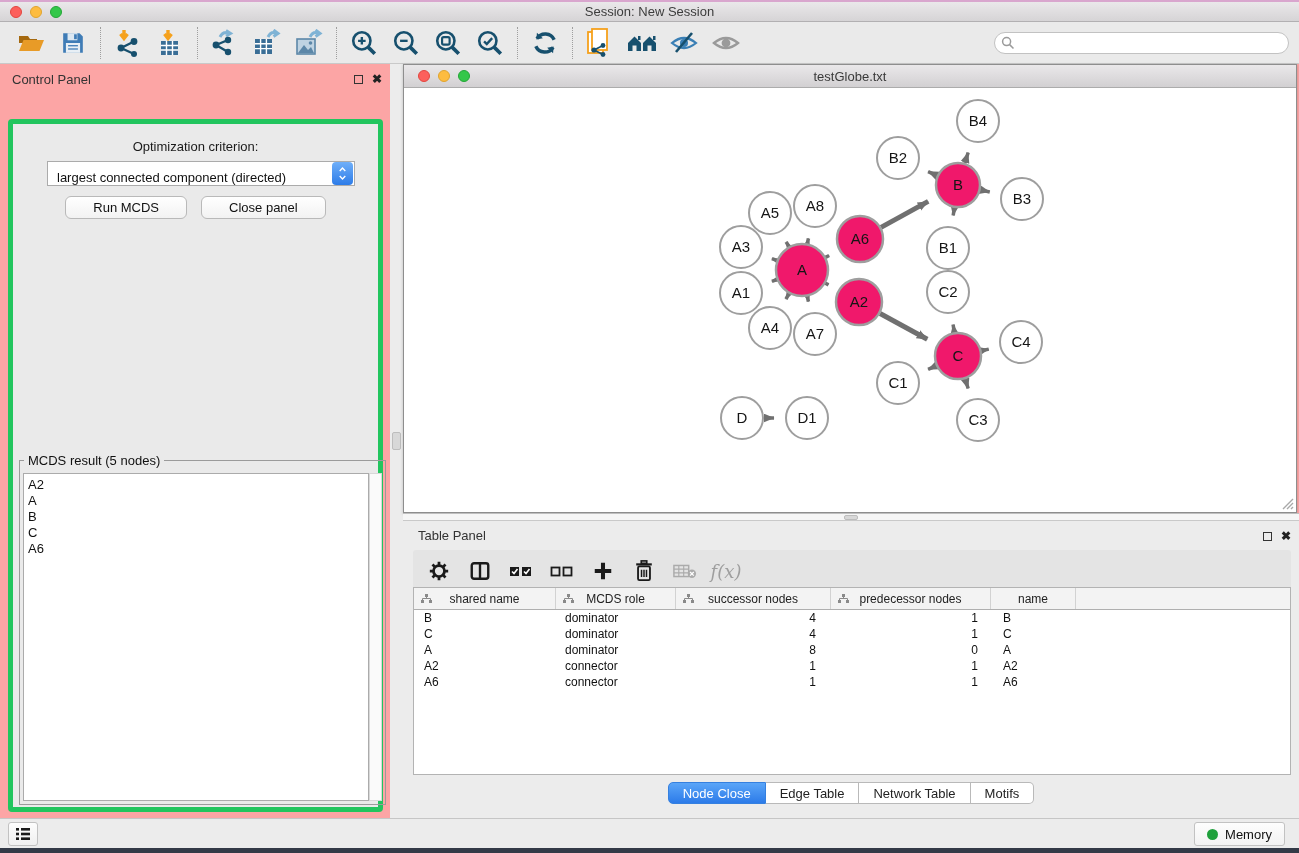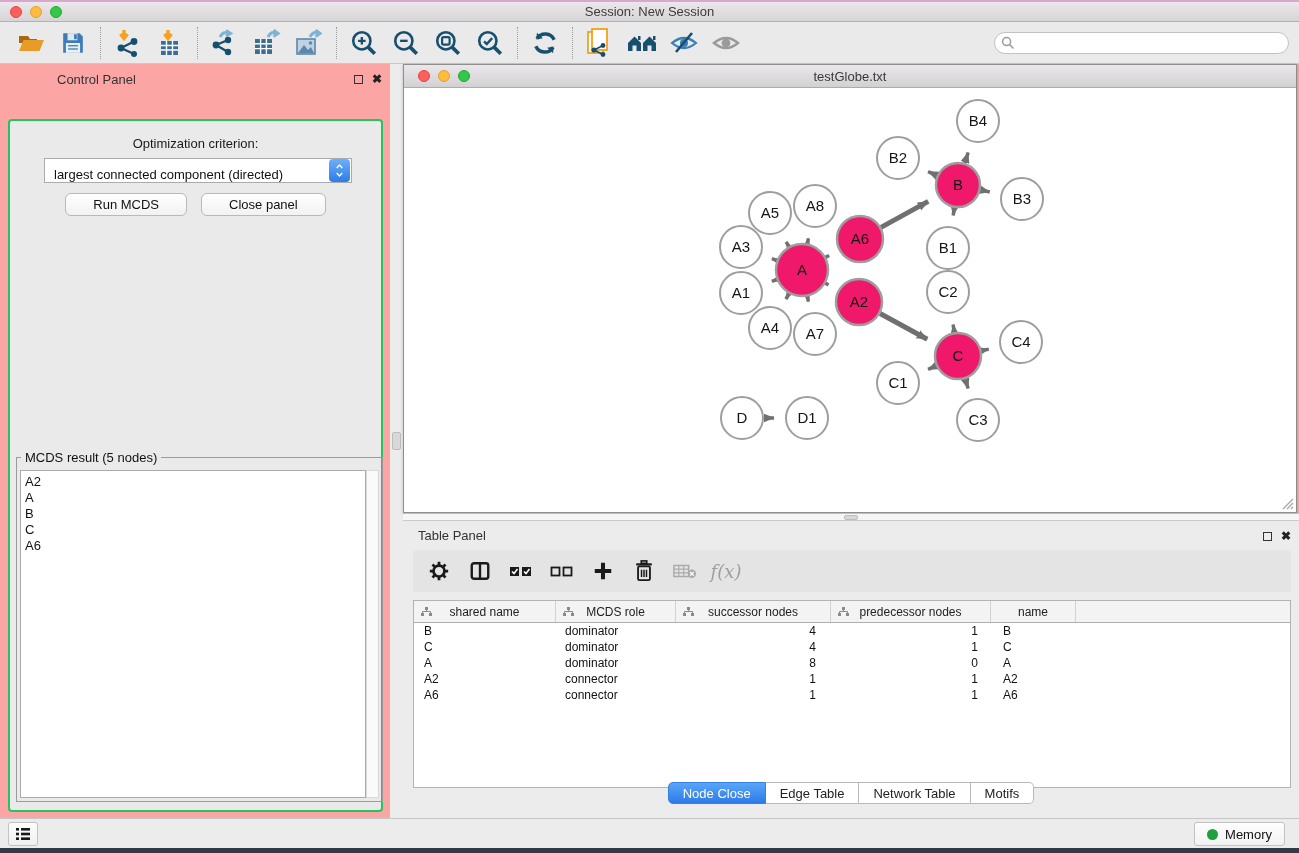--- a/index.html
+++ b/index.html
@@ -29,35 +29,35 @@
   .search-box { position:absolute; right:10px; top:10px; width:295px; height:22px; background:#fff;
     border:1px solid #C2C2C2; border-radius:12px; display:flex; align-items:center; padding-left:6px; }
   .search-box input { border:none; outline:none; flex:1; height:18px; font-size:12px; background:transparent; }
 
   
   .main { position:absolute; top:64px; left:0; width:1299px; height:754px; }
 
   
   .control-panel { position:absolute; left:0; top:0; width:390px; height:754px; }
   .cp-header { position:absolute; top:4px; left:0; right:0; height:24px; }
-  .cp-header .pane-title { position:absolute; left:12px; top:4px; font-size:13px; color:#333;margin-left:45px; }
+  .cp-header .pane-title { position:absolute; left:12px; top:4px; font-size:13px; color:#333; }
   .pane-btns { position:absolute; right:8px; top:5px; display:flex; gap:9px; align-items:center; }
   .float-glyph { width:9px; height:9px; border:1.5px solid #333; display:inline-block; }
   .close-glyph { font-size:12px; font-weight:bold; color:#222; line-height:12px; }
 
   .seg-row { position:absolute; display:flex; }
   .cp-tabs { top:32px; left:0; right:0; justify-content:center; }
   .seg-btn { height:22px; padding:0 14px; background:#fff; border:1px solid #B9B9B9; border-left:none;
     font-size:13px; display:flex; align-items:center; color:#222; cursor:default; }
   .seg-btn:first-child { border-left:1px solid #B9B9B9; border-radius:5px 0 0 5px; }
   .seg-btn:last-child { border-radius:0 5px 5px 0; }
   .seg-btn.active { background:linear-gradient(#5AA5F8,#2C7BE9); color:#fff; border-color:#3580DF; }
 
   .cp-body { position:absolute; top:55px; left:8px; width:375px; height:693px;
-    background:#EAEAEA; border:2px solid #22c55e; border-radius:4px; }
+    background:#EAEAEA; border:5px solid #22c55e; border-radius:4px; }
   .opt-label { position:absolute; top:15px; left:0; right:0; text-align:center; font-size:13px; color:#1A1A1A; }
   .dropdown { position:absolute; top:37px; left:34px; width:308px; height:25px; background:#fff;
     border:1px solid #ABABAB; border-radius:0; display:flex; align-items:flex-end; }
   .dropdown .dd-value { flex:1; font-size:13px; color:#111; padding-left:9px; white-space:nowrap; overflow:hidden; }
   .dd-stepper { width:21px; height:23px; margin-right:1px; border-radius:4px;
     background:linear-gradient(#6FAFF9,#2D7CE8); display:flex; flex-direction:column;
     align-items:center; justify-content:center; gap:1px; }
   .chev { width:7px; height:7px; }
   .btn-row { position:absolute; top:72px; left:0; right:0; display:flex; justify-content:center; gap:14px; }
   .push-btn { height:23px; padding:0 27px; background:linear-gradient(#FFFFFF,#F2F2F2);
@@ -100,21 +100,21 @@
 
   
   .table-panel { position:absolute; left:0; top:457px; width:896px; height:297px; background:#ECECEC;text-align:right; }
   .tp-header { position:absolute; top:4px; left:0; right:0; height:22px; }
   .tp-header .pane-title { position:absolute; left:15px; top:3px; font-size:13px; color:#333; }
   .tp-toolbar { position:absolute; top:29px; left:10px; right:8px; height:42px; background:#E4E4E4;
     border-radius:3px; display:flex; align-items:center; gap:17px; padding-left:14px; }
   .tp-tbtn { width:24px; height:26px; display:flex; align-items:center; justify-content:center; }
   .fx-label { font-family:"DejaVu Serif",serif; font-style:italic; font-size:18px; color:#9E9E9E; }
 
-  .node-table { position:absolute; top:79px; left:10px; right:8px; height:188px; background:#fff;
+  .node-table { position:absolute; top:66px; left:10px; right:8px; height:188px; background:#fff;
     border:1px solid #B3B3B3; overflow:hidden; }
   .tbl-header { display:flex; height:22px; background:#F3F3F3; border-bottom:1px solid #AFAFAF; }
   .th-cell { position:relative; display:flex; align-items:center; justify-content:center;
     font-size:12px; color:#222; border-right:1px solid #D2D2D2; height:100%; }
   .th-cell .th-icon { position:absolute; left:7px; top:6px; }
   .tbl-row { display:flex; height:16px; align-items:center; }
   .td-cell { font-size:12px; color:#111; height:100%; display:flex; align-items:center; }
   .c0 { width:142px; } .c1 { width:120px; } .c2 { width:155px; } .c3 { width:160px; }
   .c4 { width:85px; } .c5 { flex:1; border-right:none !important; }
   .td-cell.c0 { padding-left:10px; } .td-cell.c1 { padding-left:9px; }

